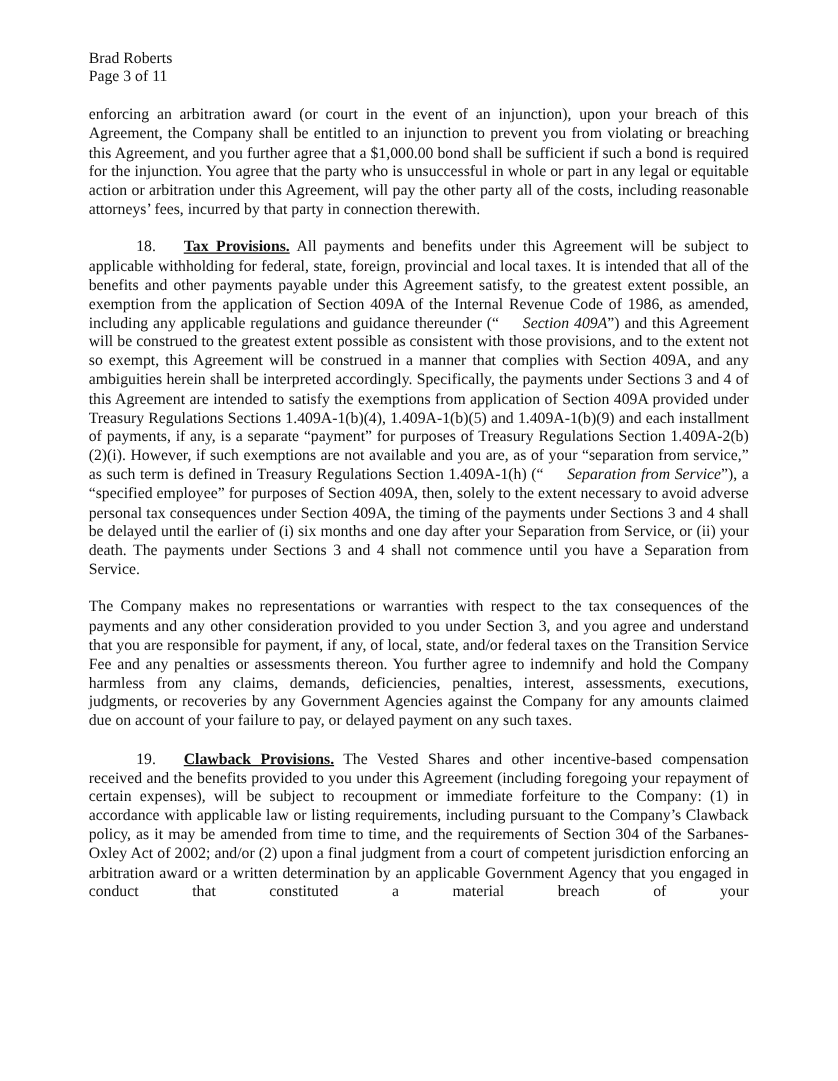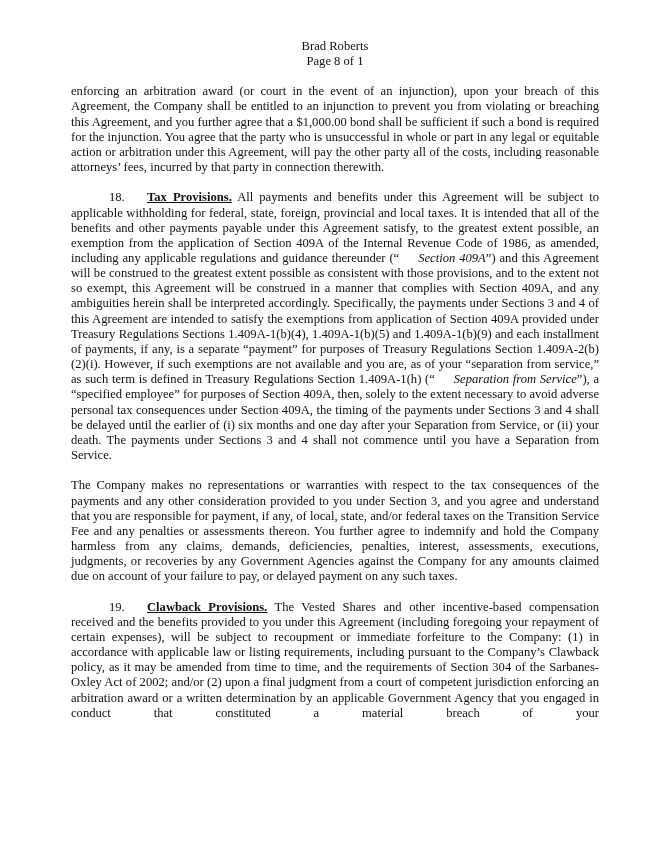--- a/index.html
+++ b/index.html
@@ -2,36 +2,36 @@
 <html><head>
 <meta charset="utf-8">
 <style>
   html, body { margin:0; padding:0; background:#ffffff; }
   body { width:670px; height:865px; overflow:hidden; position:relative; }
   .page {
     position:absolute; left:71px; top:39px; width:528px;
     font-family:"Liberation Serif", "DejaVu Serif", serif;
     font-size:12.6px; line-height:15.15px; color:#111111;
   }
-  .header div { white-space:nowrap;text-align:center; }
+  .header div { white-space:nowrap; }
   .header { margin-bottom:15px; }
   p { margin:0 0 15.15px 0; text-align:justify; text-align-last:left; }
   .indent { text-indent:38px; }
   .secnum { font-weight:normal; display:inline-block; width:38px; text-indent:0; }
   .sectitle { font-weight:bold;text-decoration:underline; }
   .term { font-weight:normal; font-style:italic;margin-left:19px; }
   .truncated { text-align-last:justify; }
 </style>
 </head>
 <body>
 
 <div class="page">
   <div class="header">
     <div>Brad Roberts</div>
-    <div>Page 8 of 1</div>
+    <div>Page 3 of 11</div>
   </div>
 
   <p>enforcing an arbitration award (or court in the event of an injunction), upon your breach of this Agreement, the Company shall be entitled to an injunction to prevent you from violating or breaching this Agreement, and you further agree that a $1,000.00 bond shall be sufficient if such a bond is required for the injunction.  You agree that the party who is unsuccessful in whole or part in any legal or equitable action or arbitration under this Agreement, will pay the other party all of the costs, including reasonable attorneys’ fees, incurred by that party in connection therewith.</p>
 
   <p class="indent"><span class="secnum">18.</span><span class="sectitle">Tax Provisions.</span><span>  All payments and benefits under this Agreement will be subject to applicable withholding for federal, state, foreign, provincial and local taxes.  It is intended that all of the benefits and other payments payable under this Agreement satisfy, to the greatest extent possible, an exemption from the application of Section 409A of the Internal Revenue Code of 1986, as amended, including any applicable regulations and guidance thereunder (“</span><span class="term">Section 409A</span><span>”) and this Agreement will be construed to the greatest extent possible as consistent with those provisions, and to the extent not so exempt, this Agreement will be construed in a manner that complies with Section 409A, and any ambiguities herein shall be interpreted accordingly. Specifically, the payments under Sections 3 and 4 of this Agreement are intended to satisfy the exemptions from application of Section 409A provided under Treasury Regulations Sections 1.409A-1(b)(4), 1.409A-1(b)(5) and 1.409A-1(b)(9) and each installment of payments, if any, is a separate “payment” for purposes of Treasury Regulations Section 1.409A-2(b)(2)(i). However, if such exemptions are not available and you are, as of your “separation from service,” as such term is defined in Treasury Regulations Section 1.409A-1(h) (“</span><span class="term">Separation from Service</span><span>”), a “specified employee” for purposes of Section 409A, then, solely to the extent necessary to avoid adverse personal tax consequences under Section 409A, the timing of the payments under Sections 3 and 4 shall be delayed until the earlier of (i) six months and one day after your Separation from Service, or (ii) your death.  The payments under Sections 3 and 4 shall not commence until you have a Separation from Service.</span></p>
 
   <p>The Company makes no representations or warranties with respect to the tax consequences of the payments and any other consideration provided to you under Section 3, and you agree and understand that you are responsible for payment, if any, of local, state, and/or federal taxes on the Transition Service Fee and any penalties or assessments thereon. You further agree to indemnify and hold the Company harmless from any claims, demands, deficiencies, penalties, interest, assessments, executions, judgments, or recoveries by any Government Agencies against the Company for any amounts claimed due on account of your failure to pay, or delayed payment on any such taxes.</p>
 
   <p class="indent truncated"><span class="secnum">19.</span><span class="sectitle">Clawback Provisions.</span><span>  The Vested Shares and other incentive-based compensation received and the benefits provided to you under this Agreement (including foregoing your repayment of certain expenses), will be subject to recoupment or immediate forfeiture to the Company: (1) in accordance with applicable law or listing requirements, including pursuant to the Company’s Clawback policy, as it may be amended from time to time, and the requirements of Section 304 of the Sarbanes-Oxley Act of 2002; and/or (2) upon a final judgment from a court of competent jurisdiction enforcing an arbitration award or a written determination by an applicable Government Agency that you engaged in conduct that constituted a material breach of your</span></p>
 </div>

